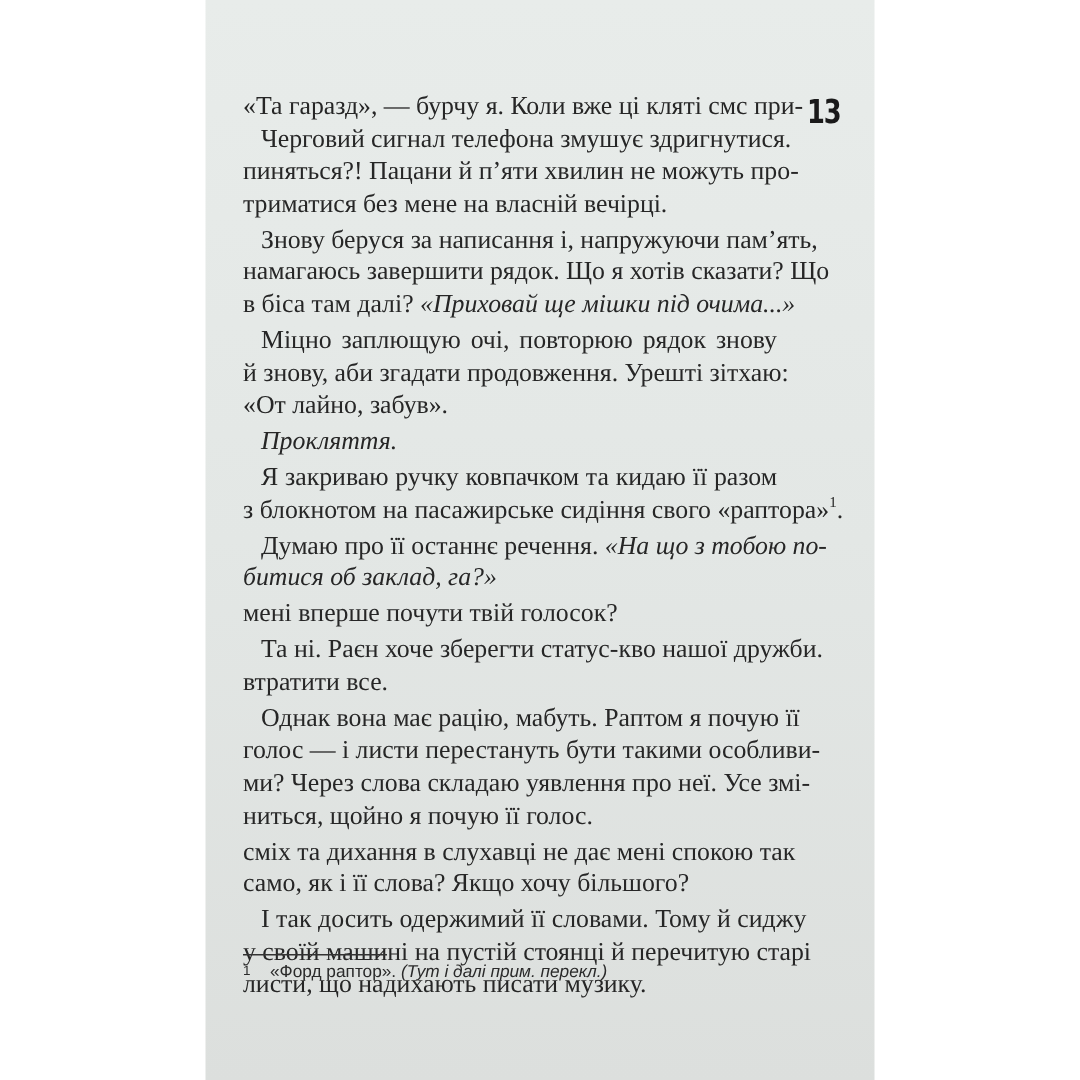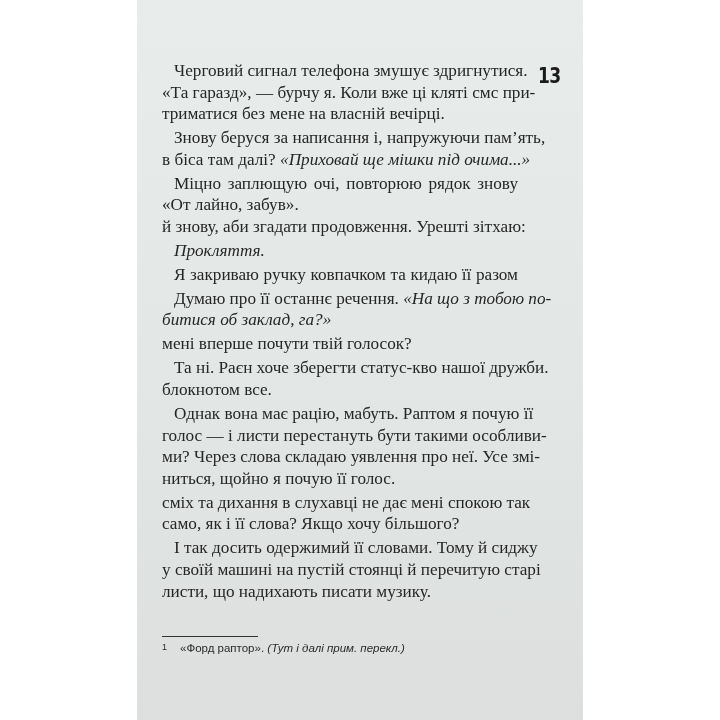--- a/index.html
+++ b/index.html
@@ -38,42 +38,45 @@
     }
     .footnote .fn-mark { display: inline-block; width: 18px; font-size: 9px; vertical-align: top; }
   </style>
 </head>
 <body>
 
 <div class="page"></div>
 <div class="page-number">13</div>
 
 <div class="text" id="body-text">
+    <span class="line"><span>«Та гаразд», — бурчу я. Коли вже ці кляті смс при-</span></span>
     <span class="line indent"><span>Черговий сигнал телефона змушує здригнутися.</span></span>
-    <span class="line"><span>«Та гаразд», — бурчу я. Коли вже ці кляті смс при-</span></span>
+    <span class="line"><span>пиняться?! Пацани й п’яти хвилин не можуть про-</span></span>
     <span class="line last"><span>триматися без мене на власній вечірці.</span></span>
     <span class="para-gap" style="display: block;"></span>
     <span class="line indent"><span>Знову беруся за написання і, напружуючи пам’ять,</span></span>
+    <span class="line"><span>намагаюсь завершити рядок. Що я хотів сказати? Що</span></span>
     <span class="line last"><span>в біса там далі?</span> <span class="it">«Приховай ще мішки під очима...»</span></span>
     <span class="para-gap" style="display: block;"></span>
     <span class="line indent"><span>Міцно заплющую очі, повторюю рядок знову</span></span>
+    <span class="line"><span>й знову, аби згадати продовження. Урешті зітхаю:</span></span>
     <span class="line last"><span>«От лайно, забув».</span></span>
-    <span class="line"><span>й знову, аби згадати продовження. Урешті зітхаю:</span></span>
     <span class="para-gap" style="display: block;"></span>
     <span class="line indent last"><span class="it">Прокляття.</span></span>
     <span class="para-gap" style="display: block;"></span>
     <span class="line indent"><span>Я закриваю ручку ковпачком та кидаю її разом</span></span>
+    <span class="line last"><span>з блокнотом на пасажирське сидіння свого «раптора»</span><sup>1</sup>.</span>
     <span class="para-gap" style="display: block;"></span>
     <span class="line indent"><span>Думаю про її останнє речення.</span> <span class="it">«На що з тобою по-</span></span>
     <span class="line last"><span class="it">битися об заклад, га?»</span></span>
     <span class="para-gap" style="display: block;"></span>
     <span class="line last"><span>мені вперше почути твій голосок?</span></span>
     <span class="para-gap" style="display: block;"></span>
     <span class="line indent"><span>Та ні. Раєн хоче зберегти статус-кво нашої дружби.</span></span>
-    <span class="line last"><span>блокнотом все.</span></span>
+    <span class="line last"><span>втратити все.</span></span>
     <span class="para-gap" style="display: block;"></span>
     <span class="line indent"><span>Однак вона має рацію, мабуть. Раптом я почую її</span></span>
     <span class="line"><span>голос — і листи перестануть бути такими особливи-</span></span>
     <span class="line"><span>ми? Через слова складаю уявлення про неї. Усе змі-</span></span>
     <span class="line last"><span>ниться, щойно я почую її голос.</span></span>
     <span class="para-gap" style="display: block;"></span>
     <span class="line"><span>сміх та дихання в слухавці не дає мені спокою так</span></span>
     <span class="line last"><span>само, як і її слова? Якщо хочу більшого?</span></span>
     <span class="para-gap" style="display: block;"></span>
     <span class="line indent"><span>І так досить одержимий її словами. Тому й сиджу</span></span>

